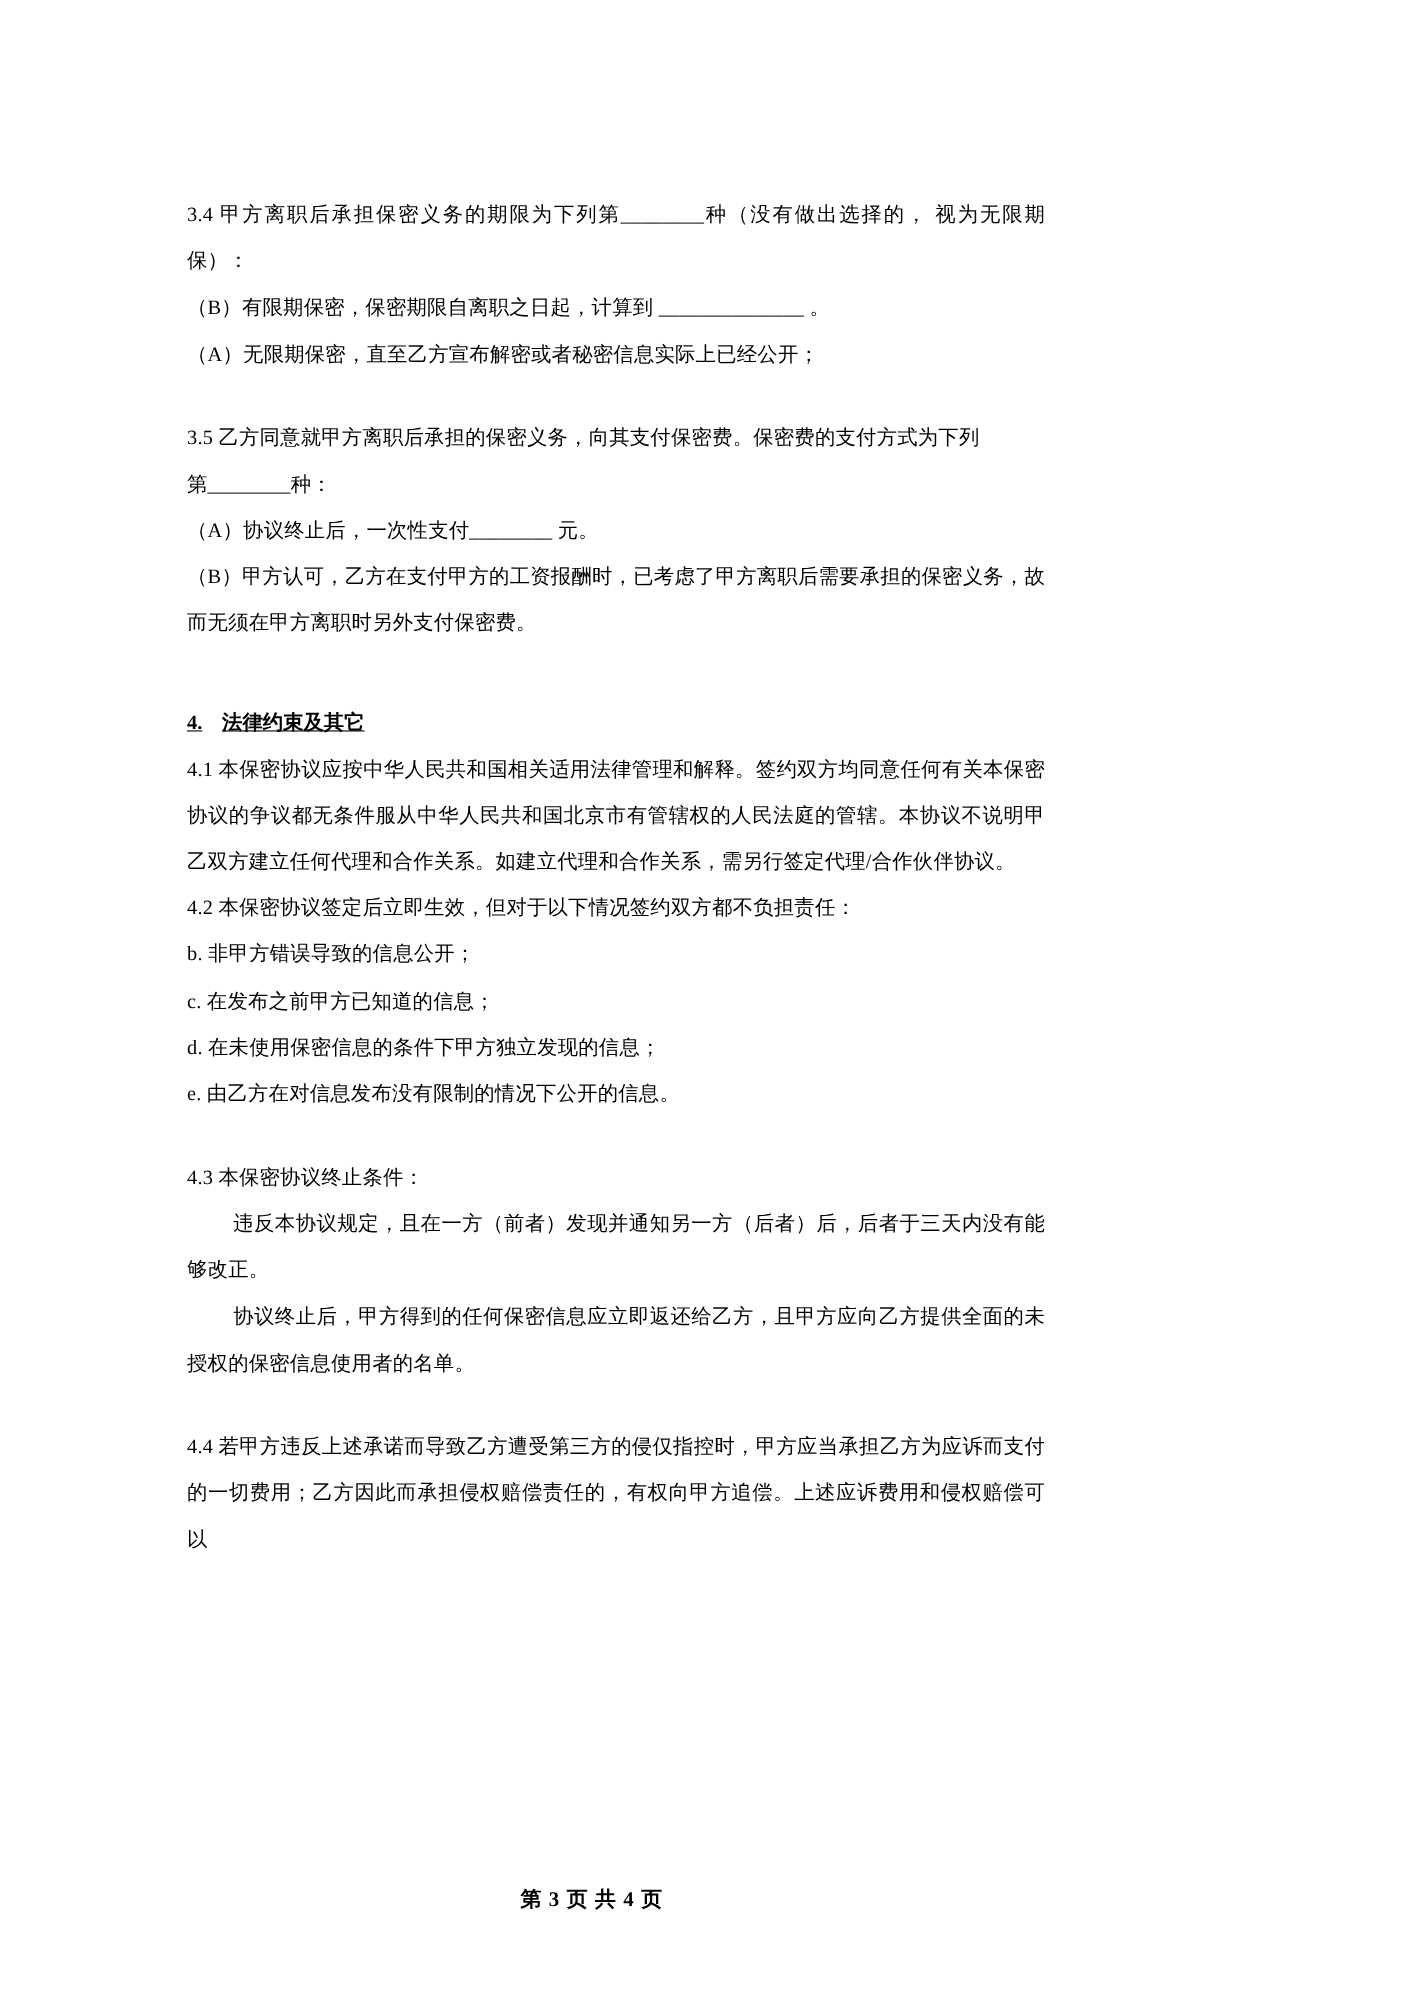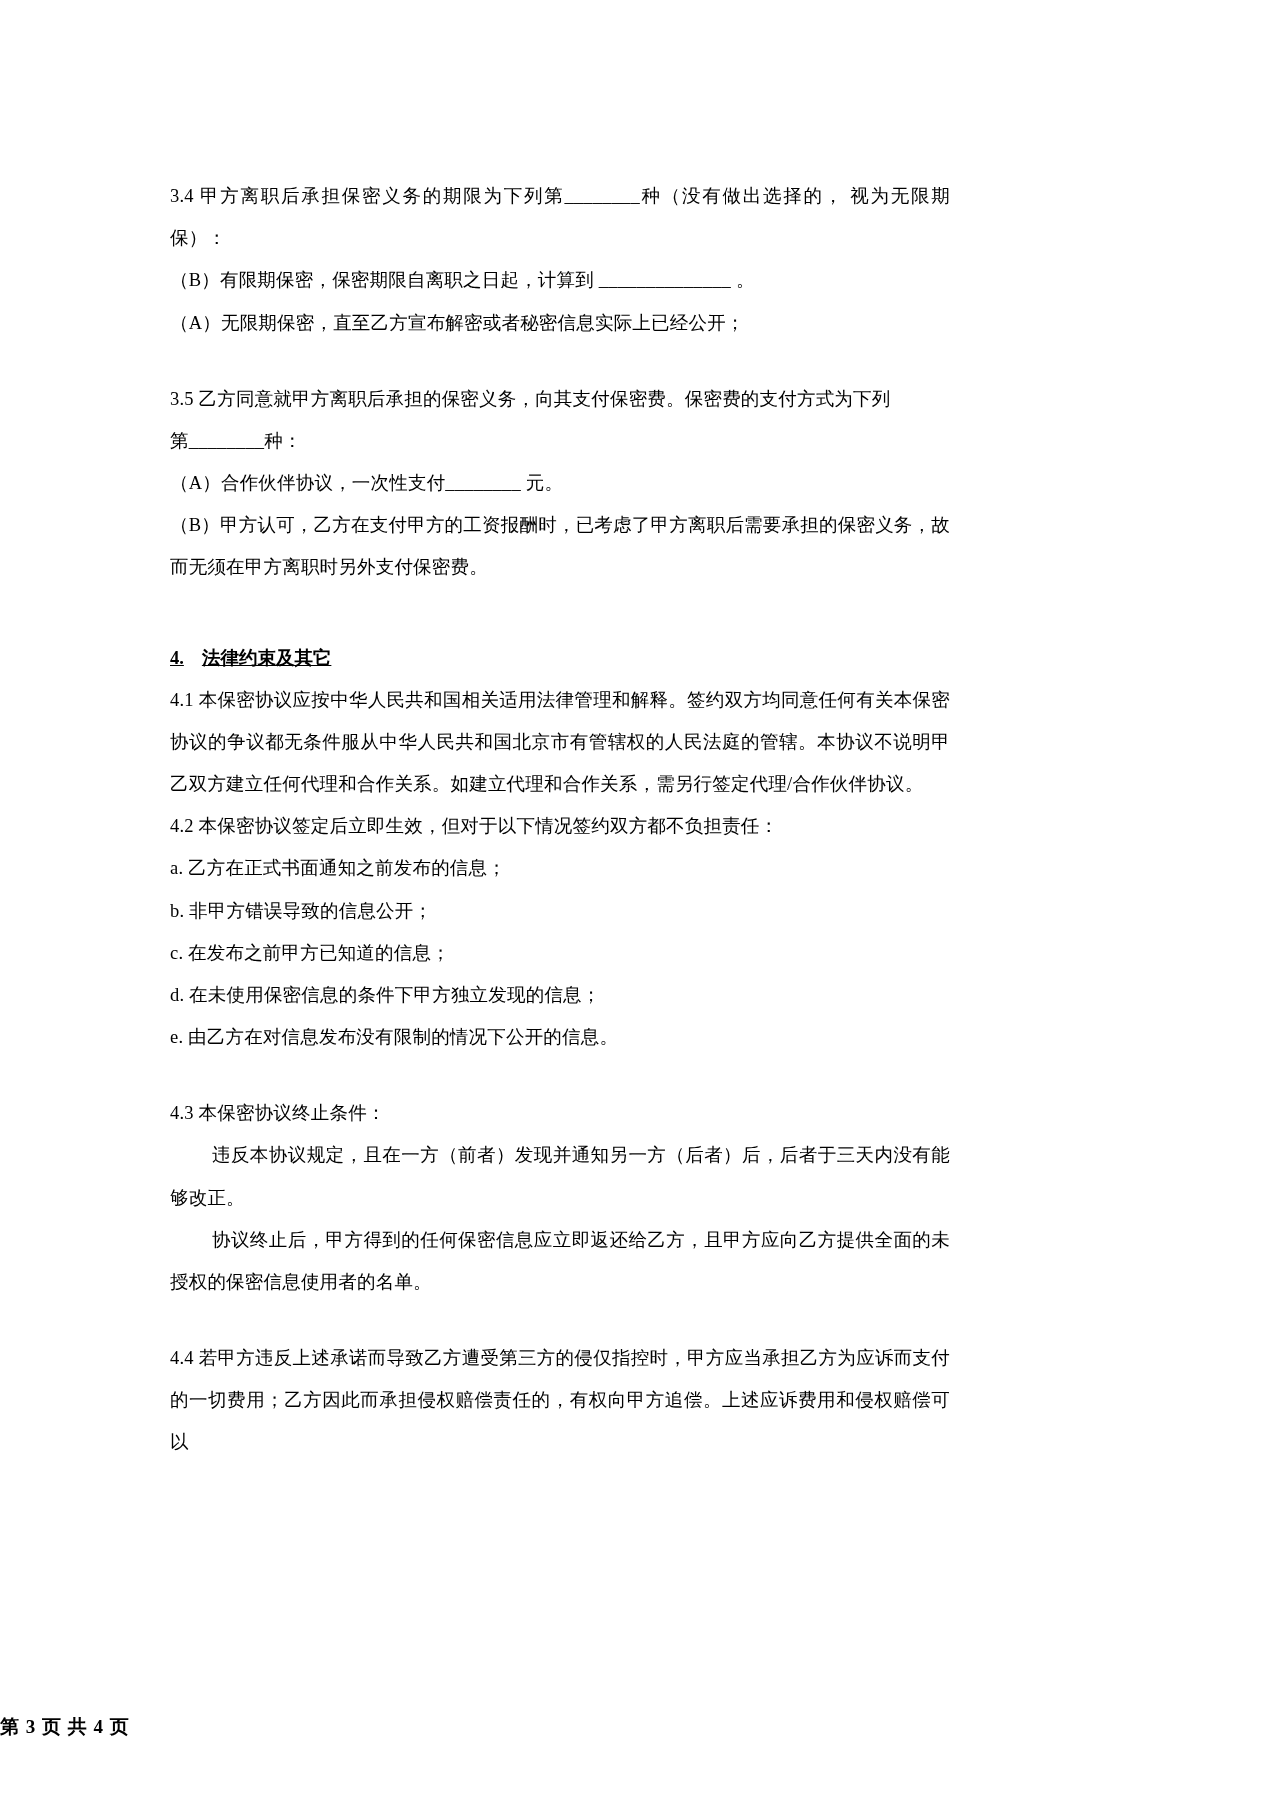--- a/index.html
+++ b/index.html
@@ -51,52 +51,52 @@
     text-decoration: underline;
   }
   .section-head .num {
     margin-right: 18px;
   }
   .footer {
     position: absolute;
     left: 0;
     right: 0;
     bottom: 70px;
+    text-align: center;
     font-size: 19px;
     font-weight: bold;
     letter-spacing: 1px;
     font-family: "Liberation Serif", "DejaVu Serif", serif;
   }
 </style>
 </head>
 <body>
 
 <div class="page">
   <div class="content">
 
     <p class="para">3.4 甲方离职后承担保密义务的期限为下列第________种（没有做出选择的，  视为无限期保）：</p>
     <p class="para">（B）有限期保密，保密期限自离职之日起，计算到 ______________  。</p>
     <p class="para">（A）无限期保密，直至乙方宣布解密或者秘密信息实际上已经公开；</p>
 
     <span class="blank-space"></span>
 
     <p class="para">3.5 乙方同意就甲方离职后承担的保密义务，向其支付保密费。保密费的支付方式为下列</p>
     <p class="para">第________种：</p>
-    <p class="para">（A）合作伙伴协议，一次性支付________ 元。</p>
+    <p class="para">（A）协议终止后，一次性支付________ 元。</p>
     <p class="para">（B）甲方认可，乙方在支付甲方的工资报酬时，已考虑了甲方离职后需要承担的保密义务，故而无须在甲方离职时另外支付保密费。</p>
 
     <span class="blank-space-lg"></span>
 
     <p class="section-head">
       <span class="num">4.</span><span>法律约束及其它</span>
     </p>
 
     <p class="para">4.1 本保密协议应按中华人民共和国相关适用法律管理和解释。签约双方均同意任何有关本保密协议的争议都无条件服从中华人民共和国北京市有管辖权的人民法庭的管辖。本协议不说明甲乙双方建立任何代理和合作关系。如建立代理和合作关系，需另行签定代理/合作伙伴协议。</p>
     <p class="para">4.2 本保密协议签定后立即生效，但对于以下情况签约双方都不负担责任：</p>
-    <p class="para">a. 乙方在正式书面通知之前发布的信息；</p>
     <p class="para">b. 非甲方错误导致的信息公开；</p>
     <p class="para">c. 在发布之前甲方已知道的信息；</p>
     <p class="para">d. 在未使用保密信息的条件下甲方独立发现的信息；</p>
     <p class="para">e. 由乙方在对信息发布没有限制的情况下公开的信息。</p>
 
     <span class="blank-space"></span>
 
     <p class="para">4.3 本保密协议终止条件：</p>
     <p class="para" style="text-indent:42px;">违反本协议规定，且在一方（前者）发现并通知另一方（后者）后，后者于三天内没有能够改正。</p>
     <p class="para" style="text-indent:42px;">协议终止后，甲方得到的任何保密信息应立即返还给乙方，且甲方应向乙方提供全面的未授权的保密信息使用者的名单。</p>

